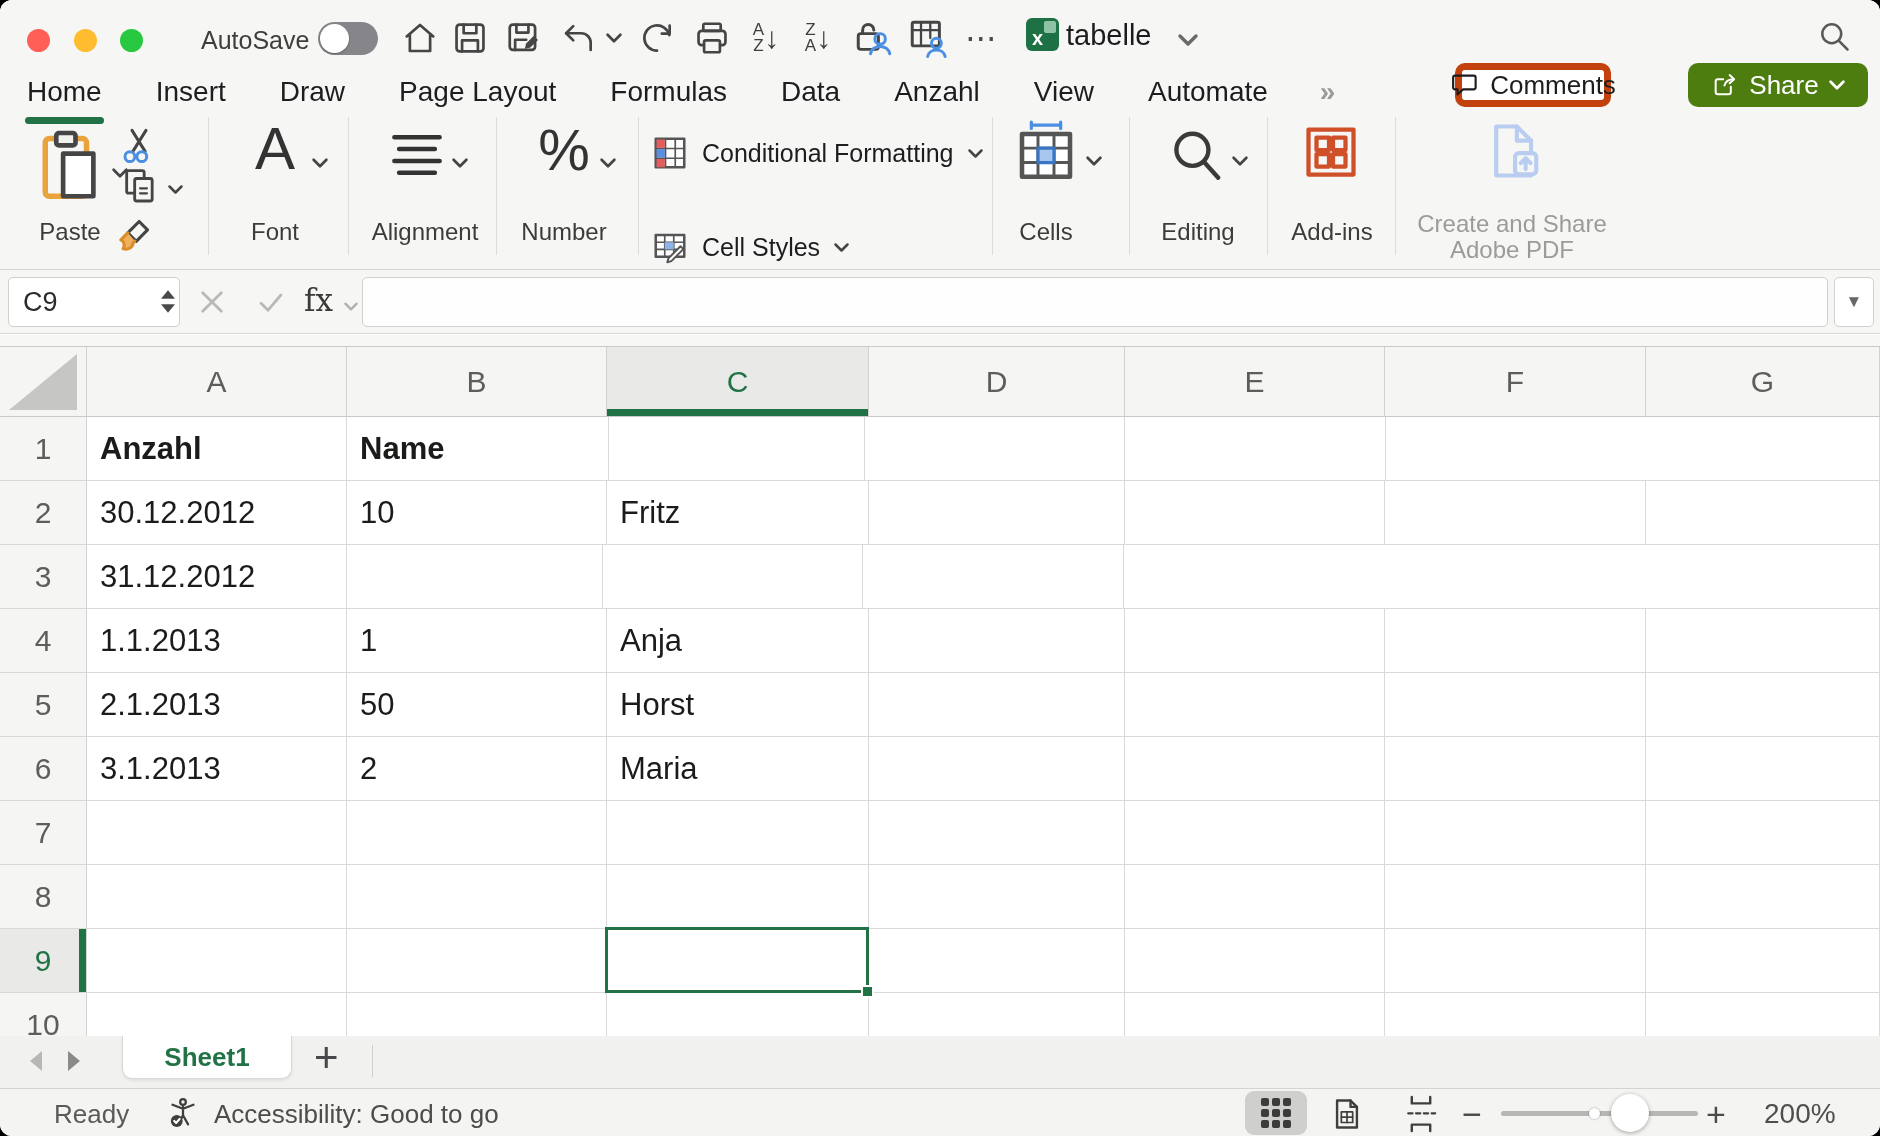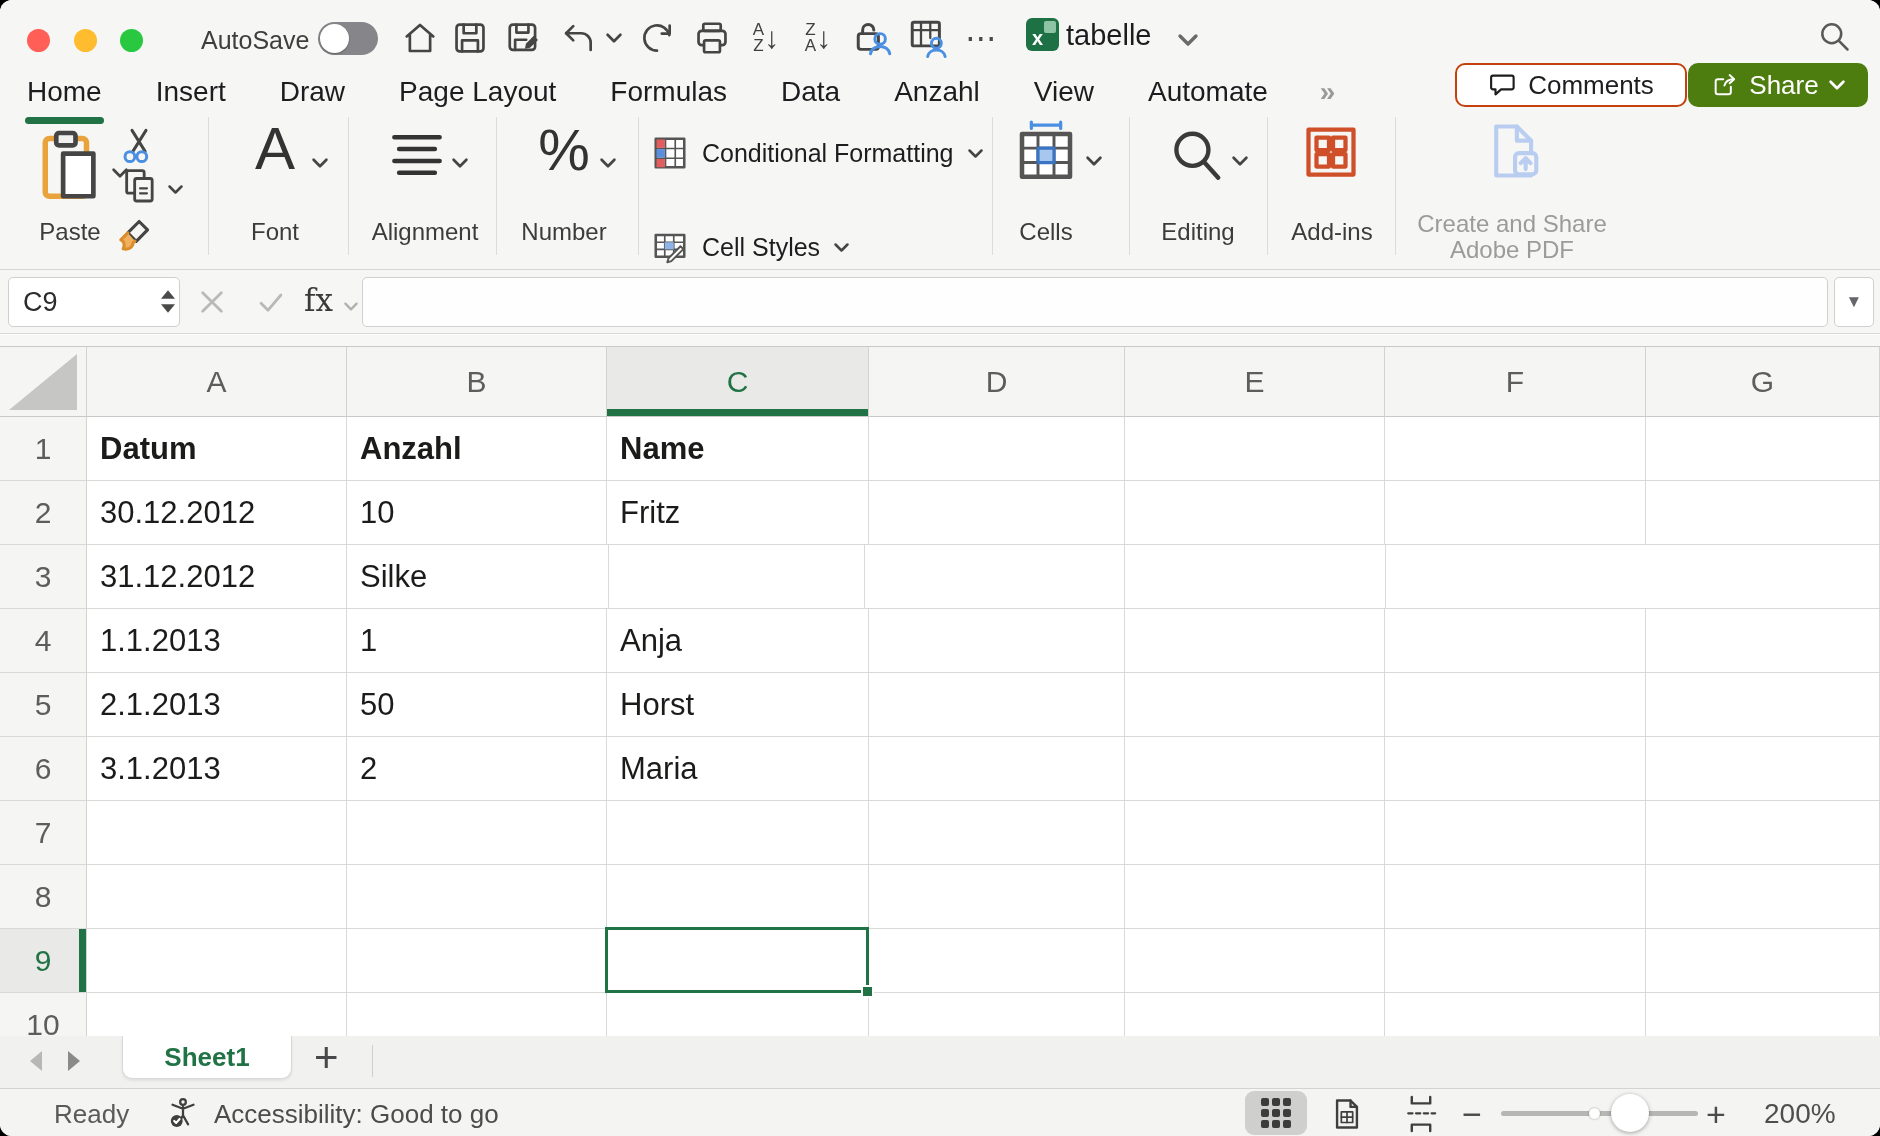--- a/index.html
+++ b/index.html
@@ -27,21 +27,21 @@
   .doctitle{position:absolute;left:1066px;top:19px;font-size:29px;color:#1c1c1e;font-weight:500}
   .tchev{position:absolute;left:1178px;top:32px}
 
   
   .tabrow{position:absolute;left:25px;top:62px;height:60px;display:flex;align-items:center;gap:50px}
   .tab{position:relative;font-size:28px;color:#1d1d1f;padding:0 2px}
   .tab.active{font-weight:400}
   .tab.active::after{content:"";position:absolute;left:0;right:0;bottom:-16px;height:7px;border-radius:3.5px;background:#217346}
   .ovf{font-size:28px;color:#9a9a98;font-weight:600}
   .btn{position:absolute;top:63px;height:44px;border-radius:10px;display:flex;align-items:center;justify-content:center;gap:10px;font-size:26px}
-  .btn.comments{left:1455px;width:232px;background:#fff;border:2px solid #c2410c;color:#1d1d1f}
+  .btn.comments{left:1455px;width:156px;background:#fff;border:7px solid #c2410c;color:#1d1d1f}
   .btn.share{left:1688px;width:180px;background:#4d7c0f;color:#fff}
 
   
   .ribbon{position:absolute;left:0;top:122px;width:1880px;height:148px}
   .rdv{position:absolute;top:-5px;height:138px;width:1px;background:#dcdcda}
   .glabel{position:absolute;font-size:24px;color:#3c3c3a;text-align:center;white-space:nowrap}
   .gray{color:#9b9b99}
   .rrow{position:absolute;display:flex;align-items:center;gap:14px;font-size:25px;color:#1d1d1f;white-space:nowrap}
 
   
@@ -411,42 +411,40 @@
       <div class="hc x1">A</div>
       <div class="hc x2">B</div>
       <div class="hc x3 sel">C</div>
       <div class="hc x4">D</div>
       <div class="hc x5">E</div>
       <div class="hc x6">F</div>
       <div class="hc x7">G</div>
     </div>
     <div class="gr">
       <div class="rh x0">1</div>
-      <div class="cl x1 b">Datum</div>
       <div class="cl x2 b">Anzahl</div>
       <div class="cl x3 b">Name</div>
       <div class="cl x4"></div>
       <div class="cl x5"></div>
       <div class="cl x6"></div>
       <div class="cl x7"></div>
     </div>
     <div class="gr">
       <div class="rh x0">2</div>
       <div class="cl x1">30.12.2012</div>
       <div class="cl x2">10</div>
       <div class="cl x3">Fritz</div>
       <div class="cl x4"></div>
       <div class="cl x5"></div>
       <div class="cl x6"></div>
       <div class="cl x7"></div>
     </div>
     <div class="gr">
       <div class="rh x0">3</div>
       <div class="cl x1">31.12.2012</div>
-      <div class="cl x3">Silke</div>
       <div class="cl x4"></div>
       <div class="cl x5"></div>
       <div class="cl x6"></div>
       <div class="cl x7"></div>
     </div>
     <div class="gr">
       <div class="rh x0">4</div>
       <div class="cl x1">1.1.2013</div>
       <div class="cl x2">1</div>
       <div class="cl x3">Anja</div>

